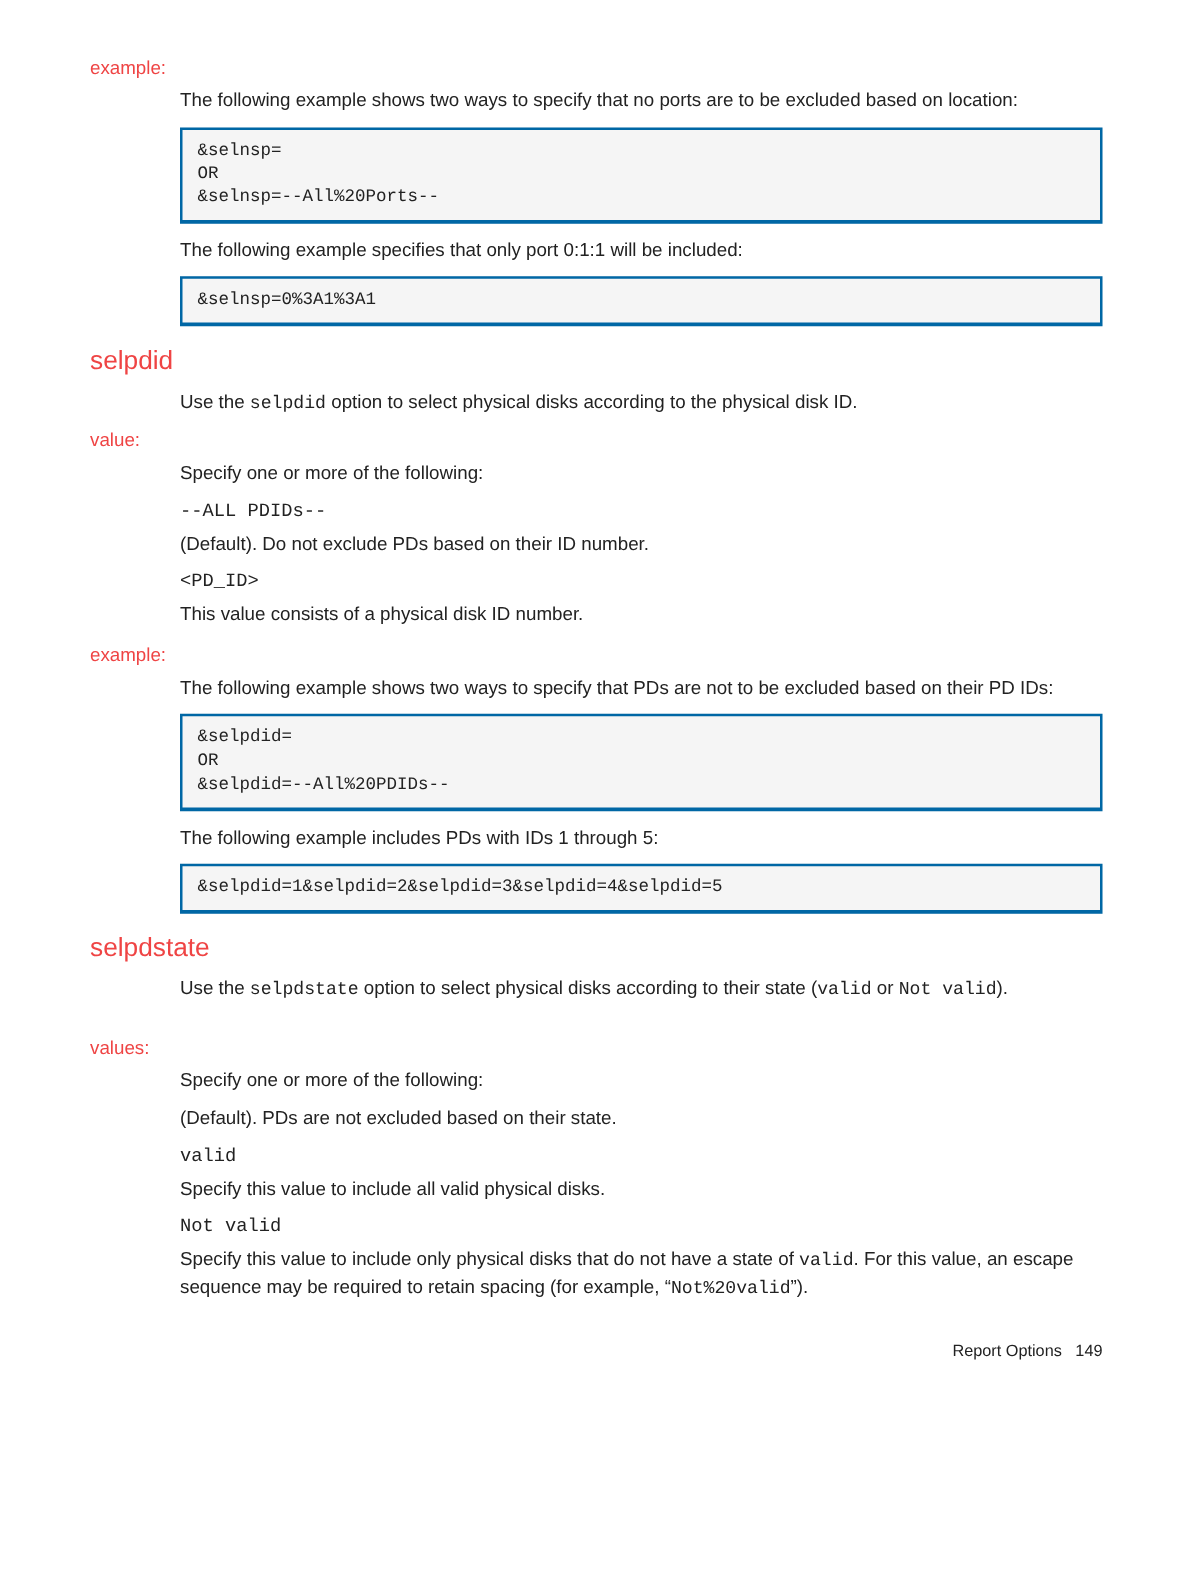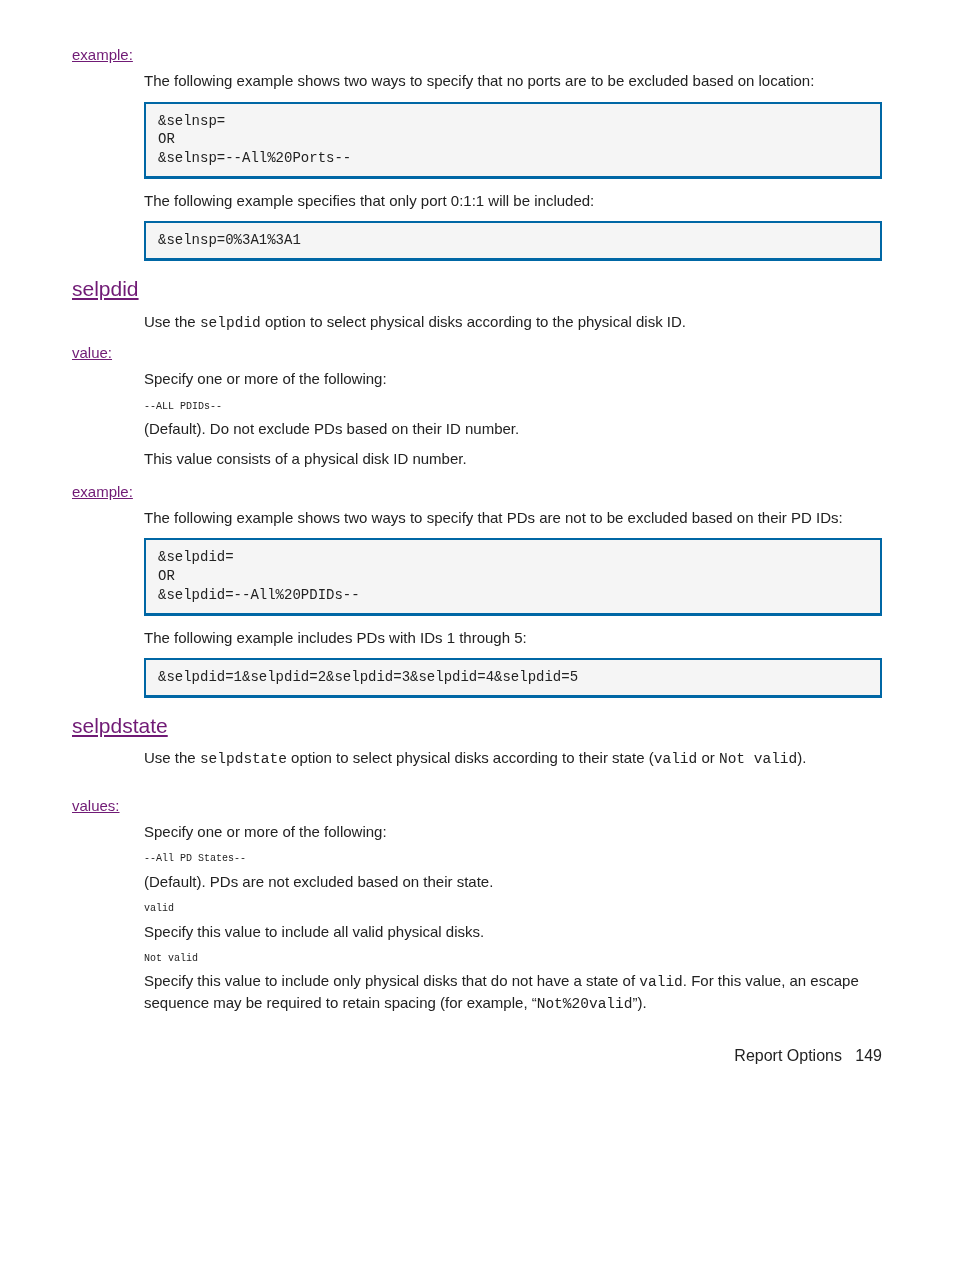--- a/index.html
+++ b/index.html
@@ -7,23 +7,22 @@
     font-size: 15px;
     color: #222;
     margin: 0;
     padding: 45px 72px 40px 72px;
     width: 954px;
     box-sizing: border-box;
     background: #fff;
     line-height: 1.35;
   }
   .h-blue {
-    color: #701a75;
+    color: #ef4444;
     font-weight: 400;
-    text-decoration: underline;
   }
   .h-sub {
     font-size: 15px;
     margin: 0 0 6px 0;
   }
   .h-sec {
     font-size: 21px;
     margin: 14px 0 8px 0;
   }
   .indent {
@@ -42,26 +41,26 @@
     margin: 10px 0 12px 0;
     white-space: pre;
     overflow-x: auto;
   }
   .mono {
     font-family: "Courier New", monospace;
     font-size: 14.5px;
   }
   p.codep {
     font-family: "Courier New", monospace;
-    font-size: 10px;
+    font-size: 15px;
     margin: 4px 0 6px 0;
   }
   .footer {
     text-align: right;
-    font-size: 16px;
+    font-size: 13px;
     margin-top: 30px;
   }
 </style>
 </head>
 <body>
 
 <div class="h-blue h-sub">example:</div>
 <div class="indent">
   <p>The following example shows two ways to specify that no ports are to be excluded based on location:</p>
   <div class="codebox">&amp;selnsp=
@@ -76,20 +75,21 @@
   <p>
     <span>Use the </span><span class="mono">selpdid</span><span> option to select physical disks according to the physical disk ID.</span>
   </p>
 </div>
 
 <div class="h-blue h-sub" style="margin-top:4px">value:</div>
 <div class="indent">
   <p>Specify one or more of the following:</p>
   <p class="codep">--ALL PDIDs--</p>
   <p>(Default). Do not exclude PDs based on their ID number.</p>
+  <p class="codep">&lt;PD_ID&gt;</p>
   <p>This value consists of a physical disk ID number.</p>
 </div>
 
 <div class="h-blue h-sub" style="margin-top:12px">example:</div>
 <div class="indent">
   <p>The following example shows two ways to specify that PDs are not to be excluded based on their PD IDs:</p>
   <div class="codebox">&amp;selpdid=
 OR
 &amp;selpdid=--All%20PDIDs--</div>
   <p>The following example includes PDs with IDs 1 through 5:</p>
@@ -99,21 +99,20 @@
 <div class="h-blue h-sec">selpdstate</div>
 <div class="indent">
   <p>
     <span>Use the </span><span class="mono">selpdstate</span><span> option to select physical disks according to their state (</span><span class="mono">valid</span><span> or </span><span class="mono">Not valid</span><span>).</span>
   </p>
 </div>
 
 <div class="h-blue h-sub" style="margin-top:26px">values:</div>
 <div class="indent">
   <p>Specify one or more of the following:</p>
-  <p class="codep">--All PD States--</p>
   <p>(Default). PDs are not excluded based on their state.</p>
   <p class="codep">valid</p>
   <p>Specify this value to include all valid physical disks.</p>
   <p class="codep">Not valid</p>
   <p>
     <span>Specify this value to include only physical disks that do not have a state of </span><span class="mono">valid</span><span>. For this value, an escape sequence may be required to retain spacing (for example, “</span><span class="mono">Not%20valid</span><span>”).</span>
   </p>
 </div>
 
 <div class="footer">

